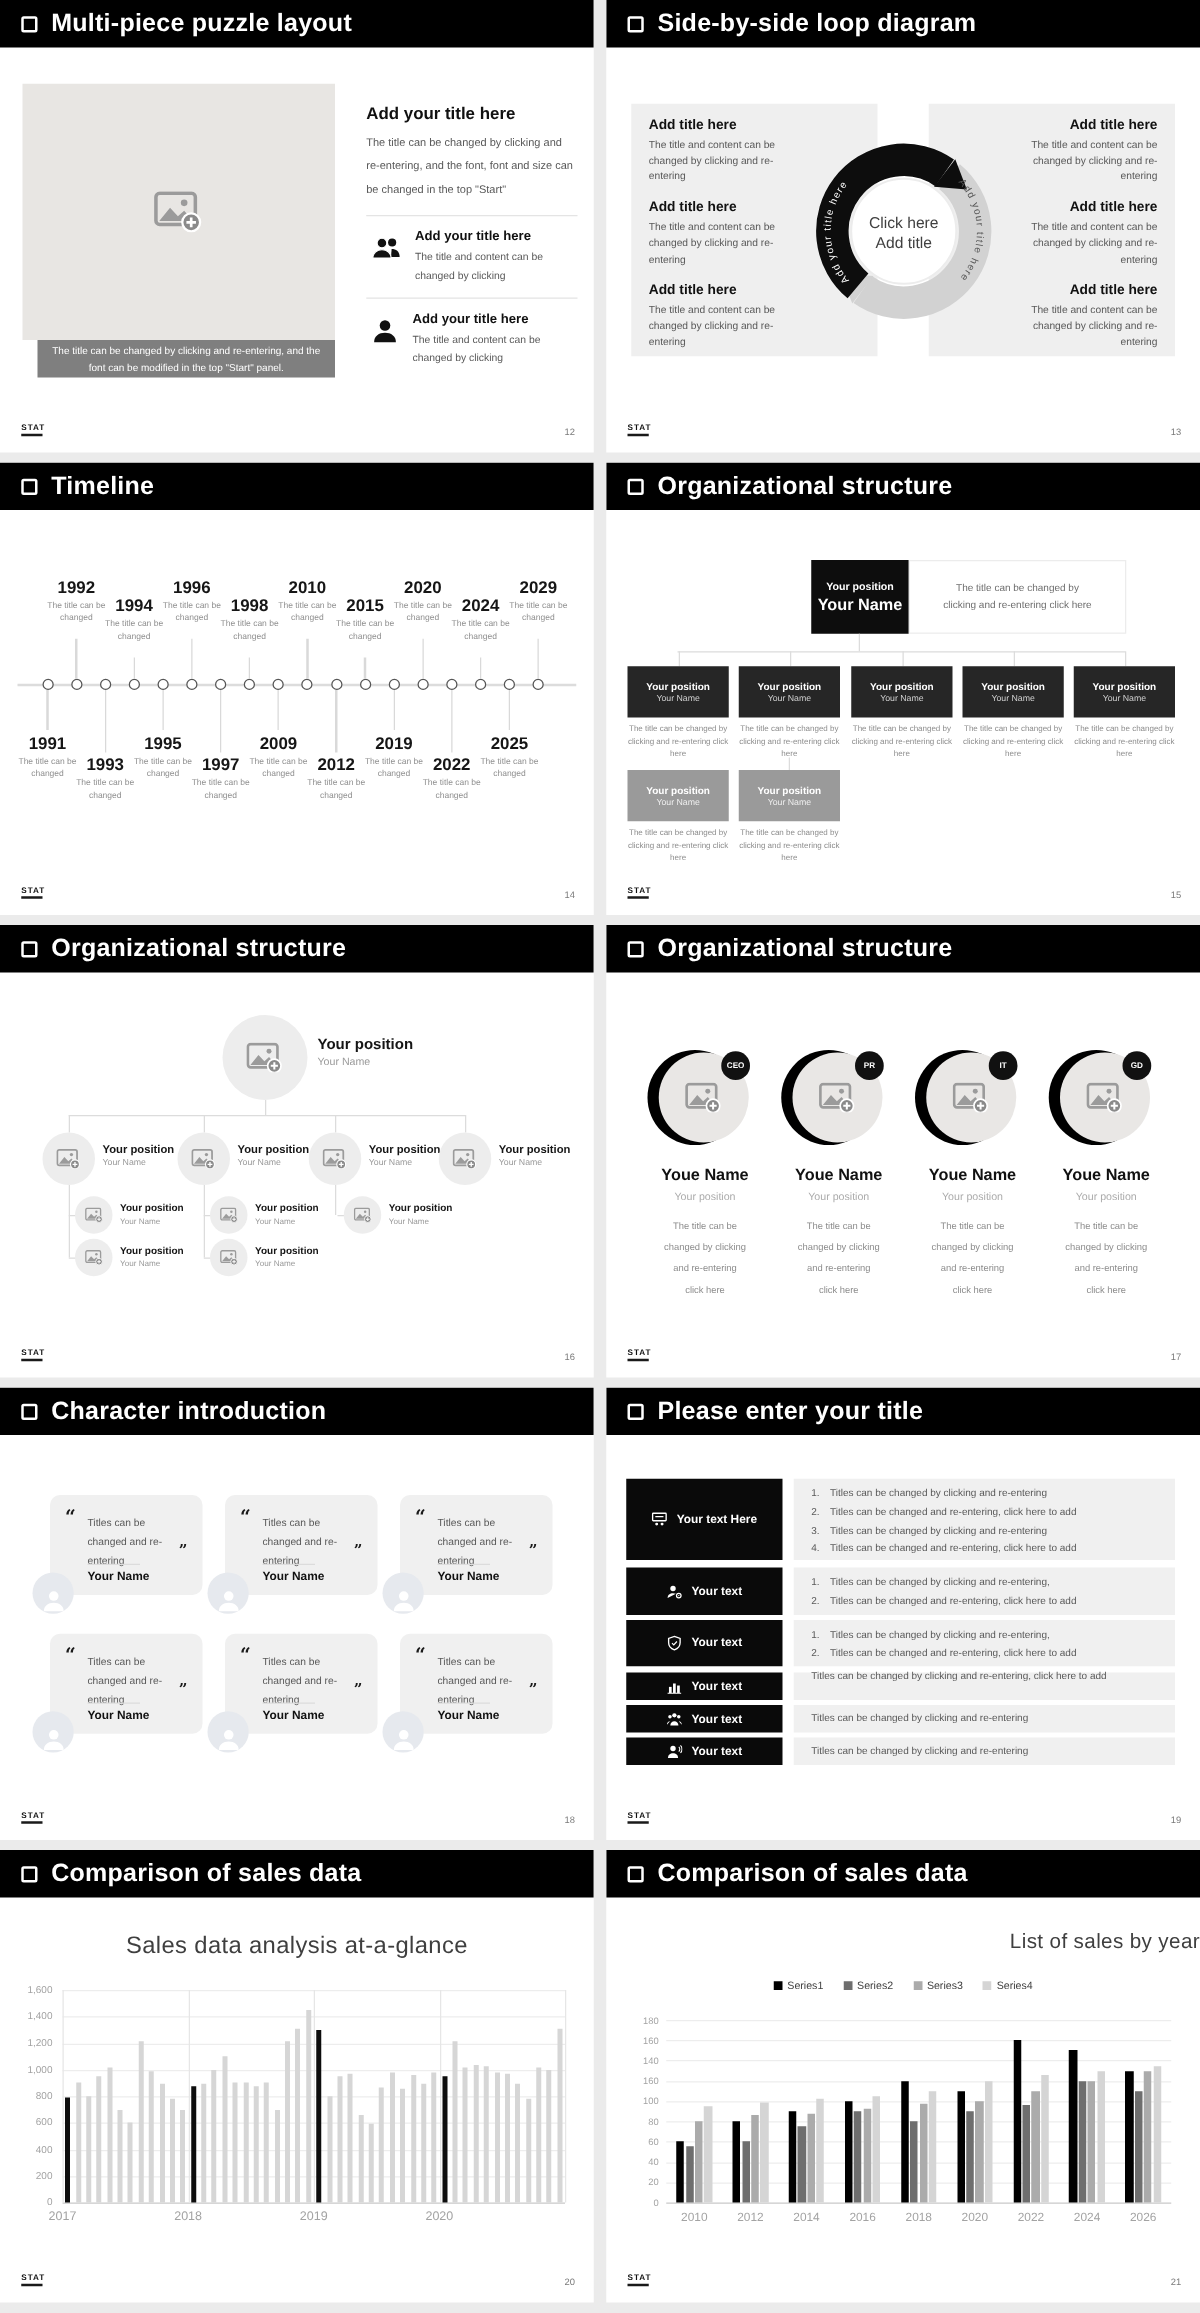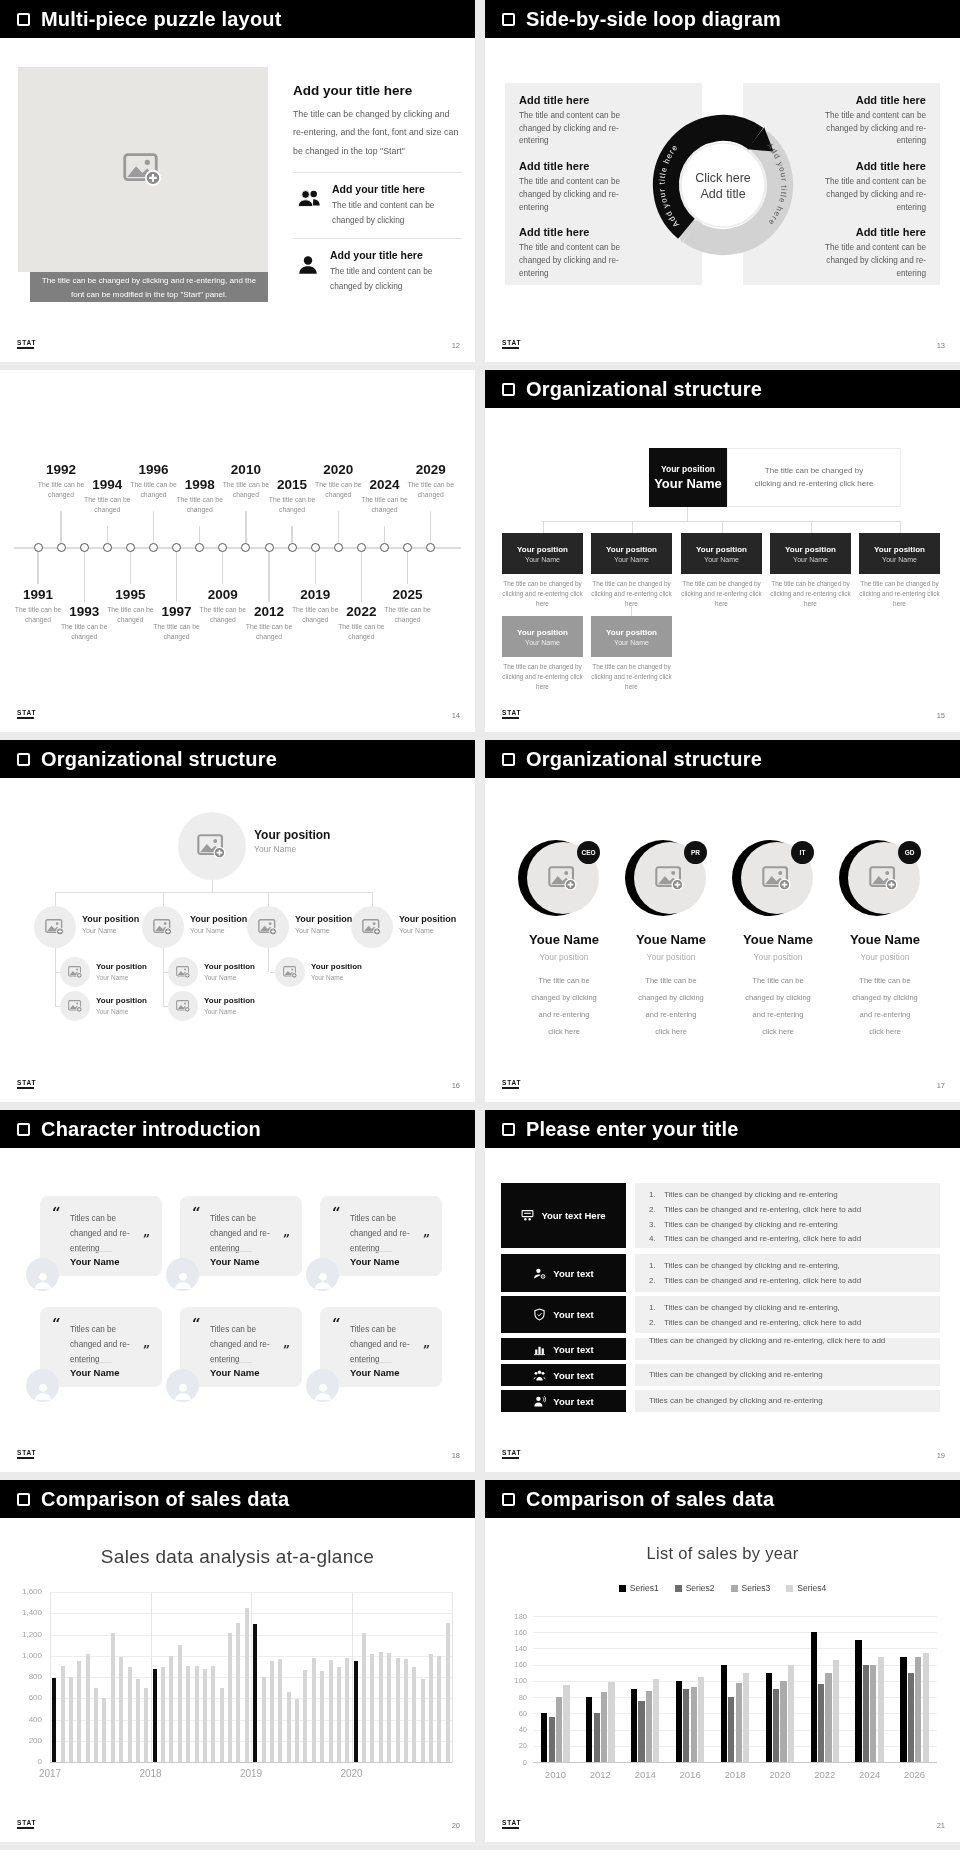--- a/index.html
+++ b/index.html
@@ -132,20 +132,24 @@
   </svg>
       </div>
     <div class="logo">
         <b>STAT</b>
         <i></i>
       </div>
     <div class="pagenum">13</div>
   </section>
 
   <section class="slide">
+    <header class="shead">
+      <span class="sq"></span>
+      <h1>Timeline</h1>
+    </header>
     <div class="abs" id="s14" style="left:0;top:0;width:475px;height:362px;">
         <div style="position:absolute;left:14px;top:177px;width:447px;height:2px;background:#dcdcdc;"></div>
         <div style="position:absolute;left:33.5px;top:173px;width:9px;height:9px;border:1.6px solid #555;border-radius:50%;background:#fff;"></div>
         <div style="position:absolute;left:37.3px;top:182px;width:1.4px;height:32px;background:#d9d9d9;"></div>
         <div style="position:absolute;left:10px;top:217px;width:56px;text-align:center;font-size:13.5px;font-weight:bold;color:#161616;">1991</div>
         <div style="position:absolute;left:10px;top:235px;width:56px;text-align:center;font-size:6.8px;color:#909090;line-height:1.5;">The title can be changed</div>
         <div style="position:absolute;left:56.6px;top:173px;width:9px;height:9px;border:1.6px solid #555;border-radius:50%;background:#fff;"></div>
         <div style="position:absolute;left:60.4px;top:141px;width:1.4px;height:32px;background:#d9d9d9;"></div>
         <div style="position:absolute;left:33.1px;top:92px;width:56px;text-align:center;font-size:13.5px;font-weight:bold;color:#161616;">1992</div>
         <div style="position:absolute;left:33.1px;top:110px;width:56px;text-align:center;font-size:6.8px;color:#909090;line-height:1.5;">The title can be changed</div>
@@ -794,21 +798,21 @@
         <i></i>
       </div>
     <div class="pagenum">20</div>
   </section>
 
   <section class="slide">
     <header class="shead">
       <span class="sq"></span>
       <h1>Comparison of sales data</h1>
     </header>
-    <div class="abs" style="left:0;top:64px;width:475px;text-align:center;font-size:16.5px;color:#3f3f3f;letter-spacing:.3px;">List of sales by year</div>
+    <div class="abs" style="left:0;top:64px;width:475px;text-align:right;font-size:16.5px;color:#3f3f3f;letter-spacing:.3px;">List of sales by year</div>
     <div class="abs" id="s21" style="left:0;top:0;width:475px;height:362px;border-radius:13px;">
         <div style="position:absolute;left:0;top:103px;width:475px;display:flex;justify-content:center;gap:16px;align-items:center;">
           <span style="display:flex;align-items:center;gap:4px;font-size:8.5px;color:#404040;"><span style="width:7px;height:7px;background:#000000;display:inline-block;"></span>Series1</span>
           <span style="display:flex;align-items:center;gap:4px;font-size:8.5px;color:#404040;"><span style="width:7px;height:7px;background:#6e6e6e;display:inline-block;"></span>Series2</span>
           <span style="display:flex;align-items:center;gap:4px;font-size:8.5px;color:#404040;"><span style="width:7px;height:7px;background:#ababab;display:inline-block;"></span>Series3</span>
           <span style="display:flex;align-items:center;gap:4px;font-size:8.5px;color:#404040;"><span style="width:7px;height:7px;background:#d5d5d5;display:inline-block;"></span>Series4</span>
         </div>
         <div style="position:absolute;left:48px;top:282px;width:404px;height:1px;background:#c9c9c9;"></div>
         <div style="position:absolute;left:14px;top:277.5px;width:28px;text-align:right;font-size:7.5px;color:#a3a3a3;">0</div>
         <div style="position:absolute;left:48px;top:265.77777777777777px;width:404px;height:1px;background:#ededed;"></div>

